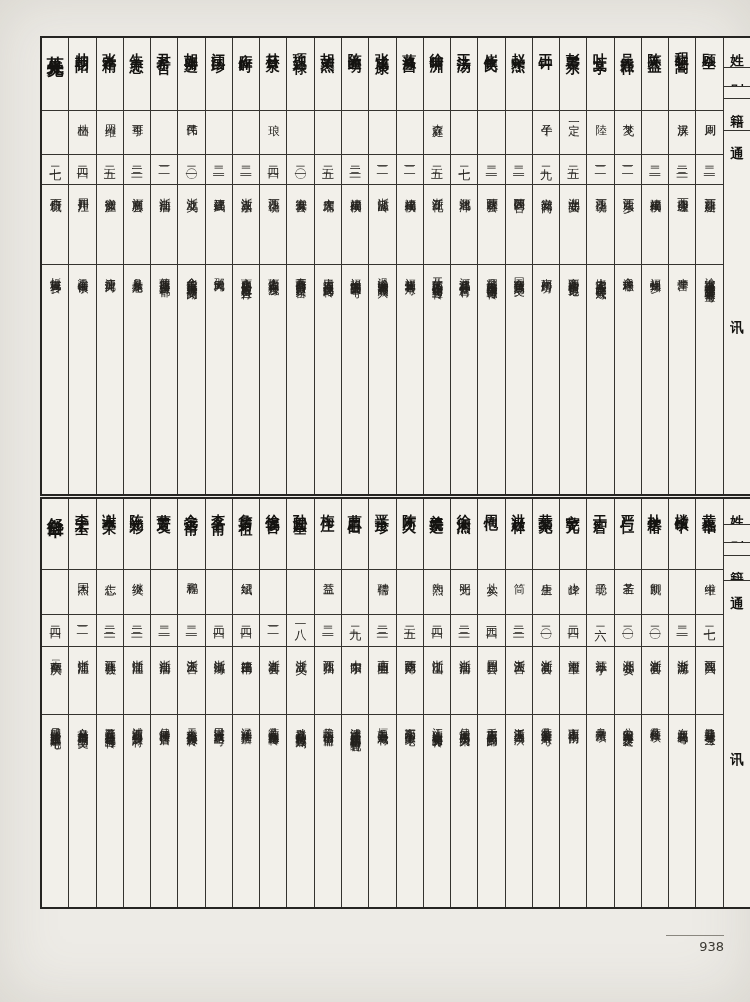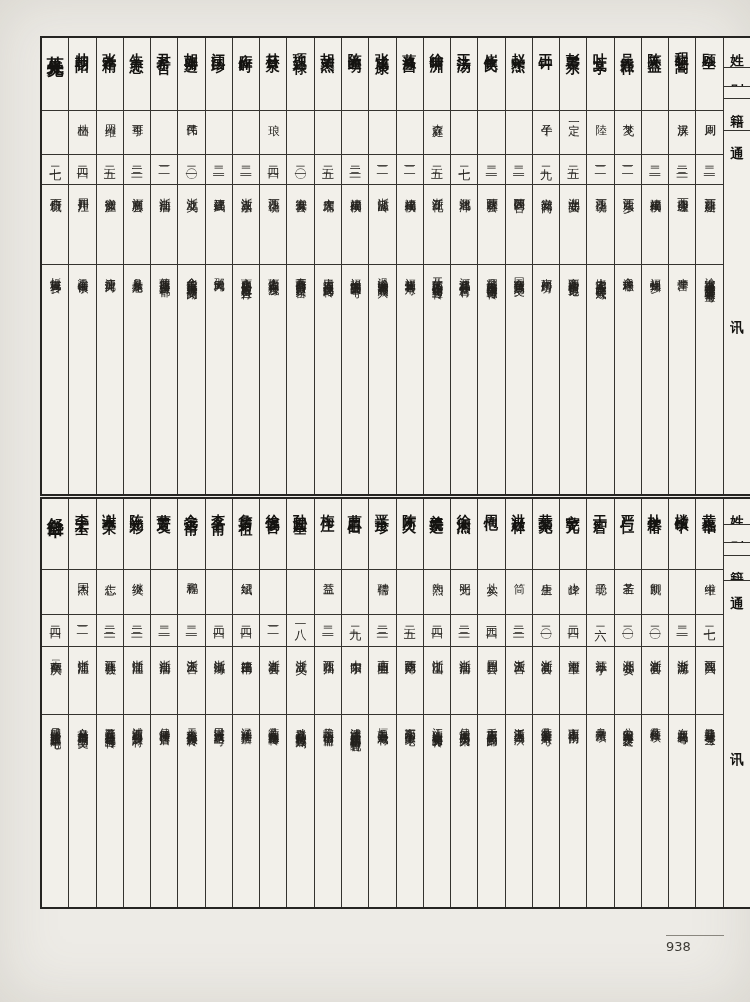--- a/index.html
+++ b/index.html
@@ -68,21 +68,21 @@
 
   
   .hd { font-weight:bold; font-size:13.5px; height:calc(100% - 8px);
         text-align:justify; text-align-last:justify; color:#141310; }
   .c.name .nm, .c.native .nt { max-height:100%; }
 
   .pageno {
     position:absolute;
     right:26px; bottom:48px;
     width:58px;
-    text-align:left;
+    text-align:right;
     padding-top:3px;
     border-top:1px solid #8a877f;
     font-size:13px;
     color:#3b3933;
     font-family:"DejaVu Sans", sans-serif;
   }
 </style>
 </head>
 <body>
 

